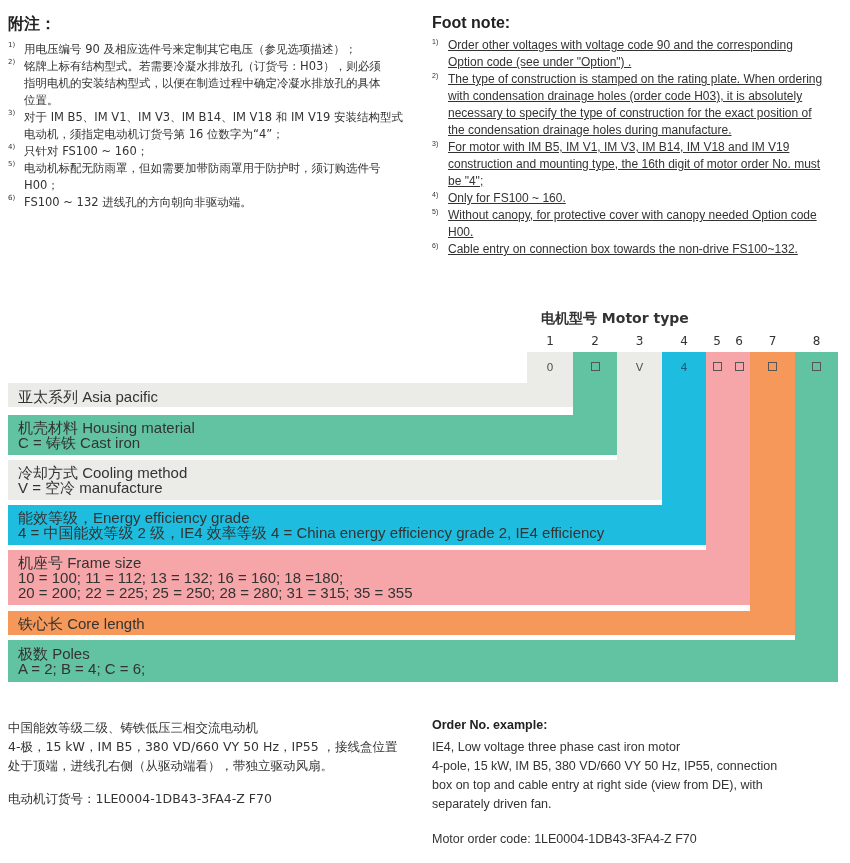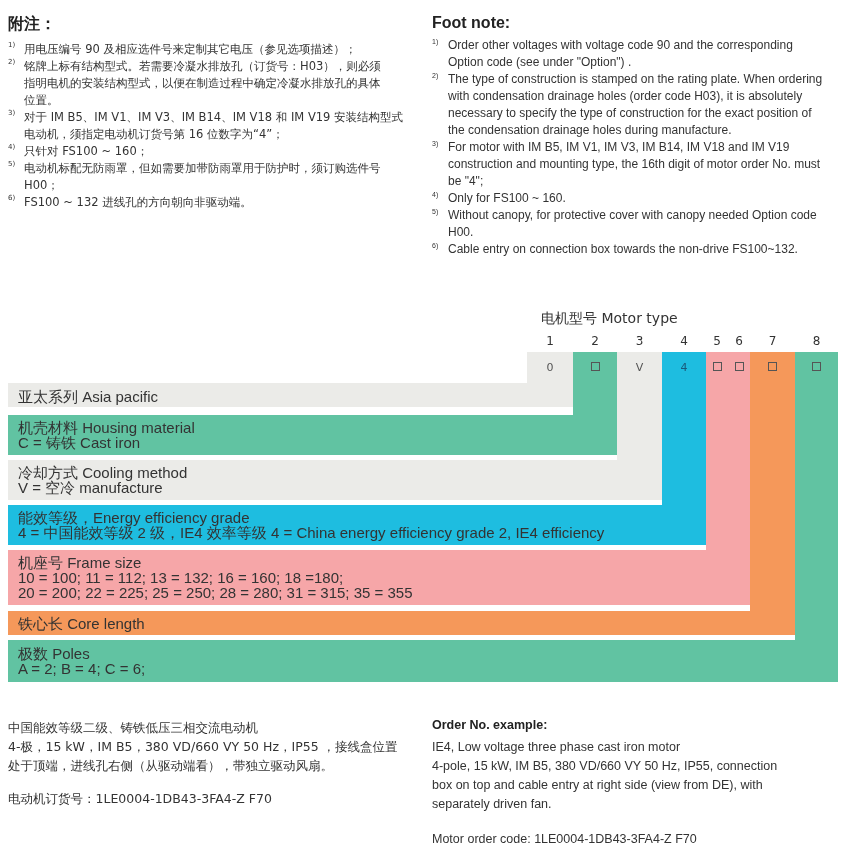--- a/index.html
+++ b/index.html
@@ -4,21 +4,21 @@
 <style>
   html, body { margin:0; padding:0; background:#ffffff; }
   body { width:850px; height:863px; position:relative; overflow:hidden;
          font-family:"DejaVu Sans", "Liberation Sans", sans-serif; color:#3a3a3a; }
   .abs { position:absolute; }
   .note-title { font-weight:bold; font-size:16px; color:#222; }
   .note-list { font-size:11.5px; line-height:17px; color:#333; }
   .note-item { position:relative; padding-left:16px; }
   .note-item sup { position:absolute; left:0; top:-4px; font-size:7px; }
   .en { font-family:"Liberation Sans", sans-serif; }
-  .motor-title { font-weight:normal; font-size:14px; color:#333; }
+  .motor-title { font-weight:bold; font-size:14px; color:#333; }
   .colnum { position:absolute; font-size:12px; color:#333; text-align:center; top:334px; }
   .band { position:absolute; }
   .cell-val { position:absolute; font-size:11px; color:#555; text-align:center; top:361px; }
   .box { display:inline-block; width:9px; height:9px; border:1px solid #555; box-sizing:border-box; }
   .row-label { position:absolute; left:18px; font-size:15px; line-height:15px; color:#333; font-family:"Liberation Sans", sans-serif; }
   .ex-title { font-weight:bold; font-size:12.5px; color:#222; }
   .ex-text { font-size:12.5px; line-height:19px; color:#333; }
 </style>
 </head>
 <body>
@@ -52,21 +52,21 @@
       </div>
     <div class="note-item">
         <sup>6)</sup>
         <div>FS100 ~ 132 进线孔的方向朝向非驱动端。</div>
       </div>
   </div>
 </div>
 
 <div class="abs en" style="left:432px; top:14px; width:415px;">
   <div class="note-title en" style="margin-bottom:5px;">Foot note:</div>
-  <div class="note-list en" style="font-size:12px;">
+  <div class="note-list en" style="font-size:12px;text-decoration:underline;">
     <div class="note-item">
         <sup>1)</sup>
         <div>Order other voltages with voltage code 90 and the corresponding</div>
         <div>Option code (see under "Option") .</div>
       </div>
     <div class="note-item">
         <sup>2)</sup>
         <div>The type of construction is stamped on the rating plate. When ordering</div>
         <div>with condensation drainage holes (order code H03), it is absolutely</div>
         <div>necessary to specify the type of construction for the exact position of</div>

